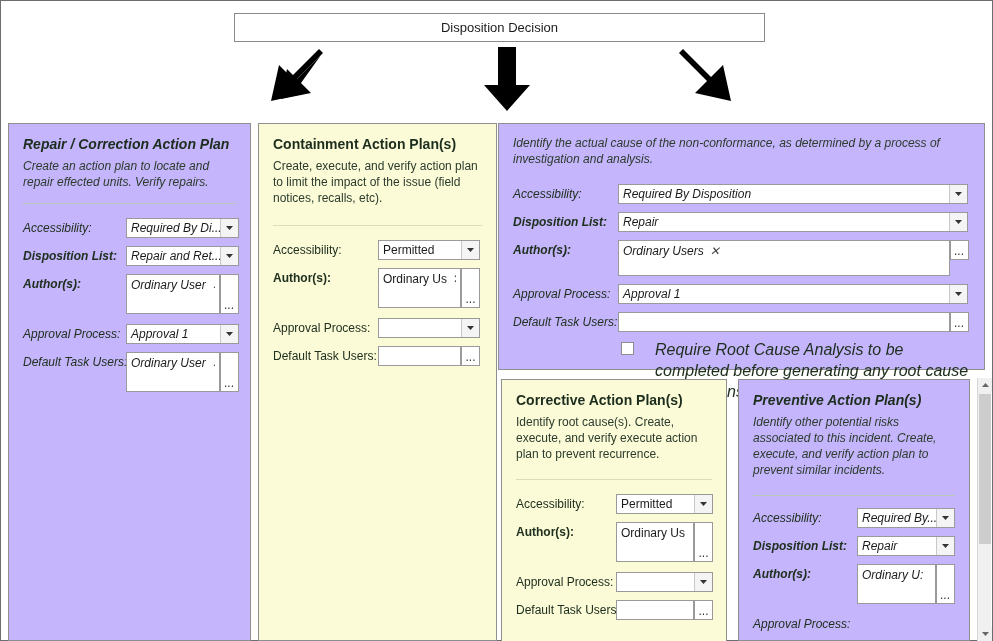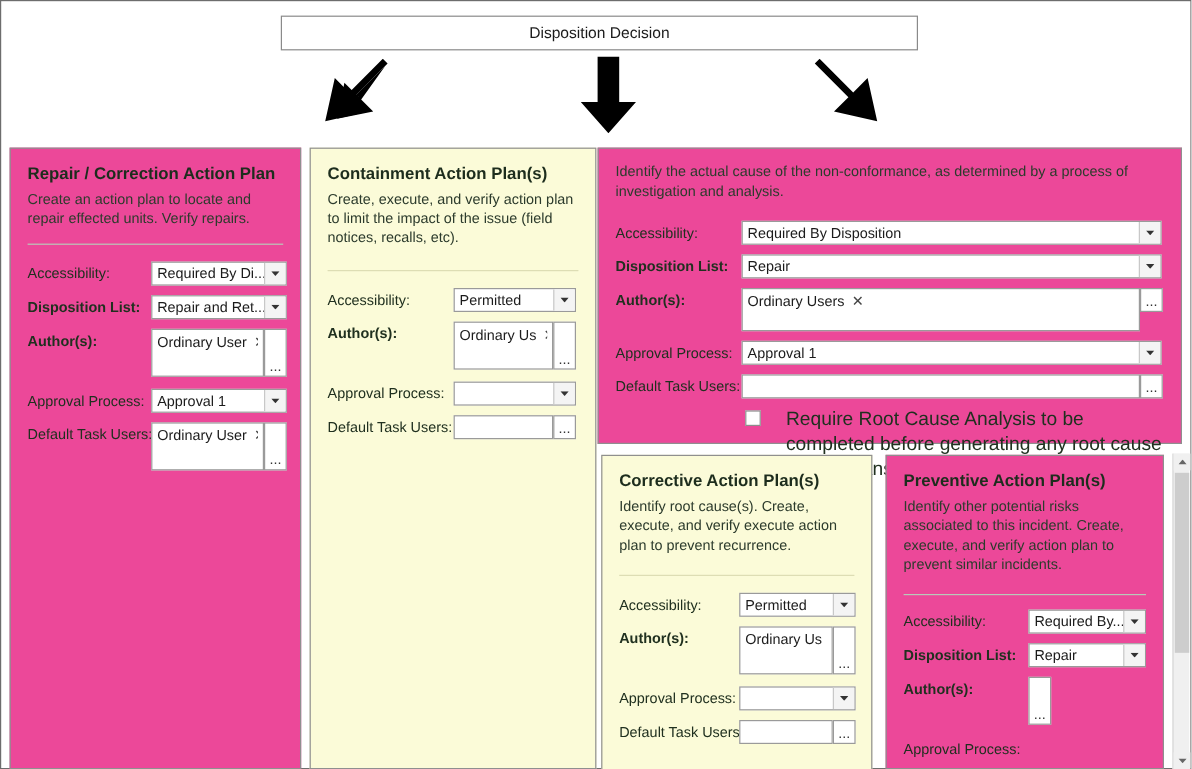--- a/index.html
+++ b/index.html
@@ -49,21 +49,22 @@
   }
 
   
   .panel {
     position: absolute;
     box-sizing: border-box;
     border: 1px solid #8f8f8f;
     padding: 0;
   }
   .panel-green {
-    background: #ec4899;
+    background: #c4b5fd;
+    font-style: italic;
   }
   .panel-cream {
     background: #fbfbd8;
   }
   .panel-inner {
     padding: 12px 14px 0 14px;
   }
   .panel-title {
     font-size: 14px;
     font-weight: bold;
@@ -571,20 +572,26 @@
                   <path d="M0 0 L3.5 4 L7 0 Z" fill="#333"></path>
                 </svg>
             </span>
           </div>
         </div>
       </div>
 
       <div class="frow" style="margin-bottom:10px;">
         <div class="flabel bold" style="width:104px;">Author(s):</div>
         <div class="fctl">
+          <div class="tokenbox" style="width:79px; height:40px;">
+            <span class="chip">
+              <span>Ordinary U:</span>
+              <span class="chip-x">✕</span>
+            </span>
+          </div>
           <div class="ellipsis-btn" style="height:40px;">...</div>
         </div>
       </div>
 
       <div class="frow">
         <div class="flabel" style="width:104px;">Approval Process:</div>
         <div class="fctl"></div>
       </div>
     </div>
   </div>

